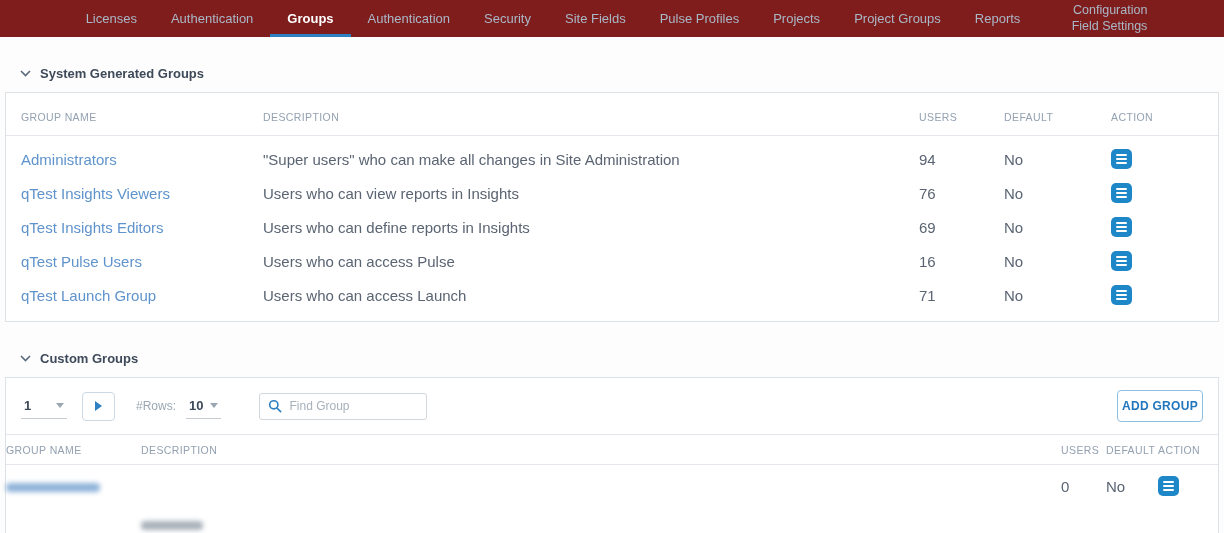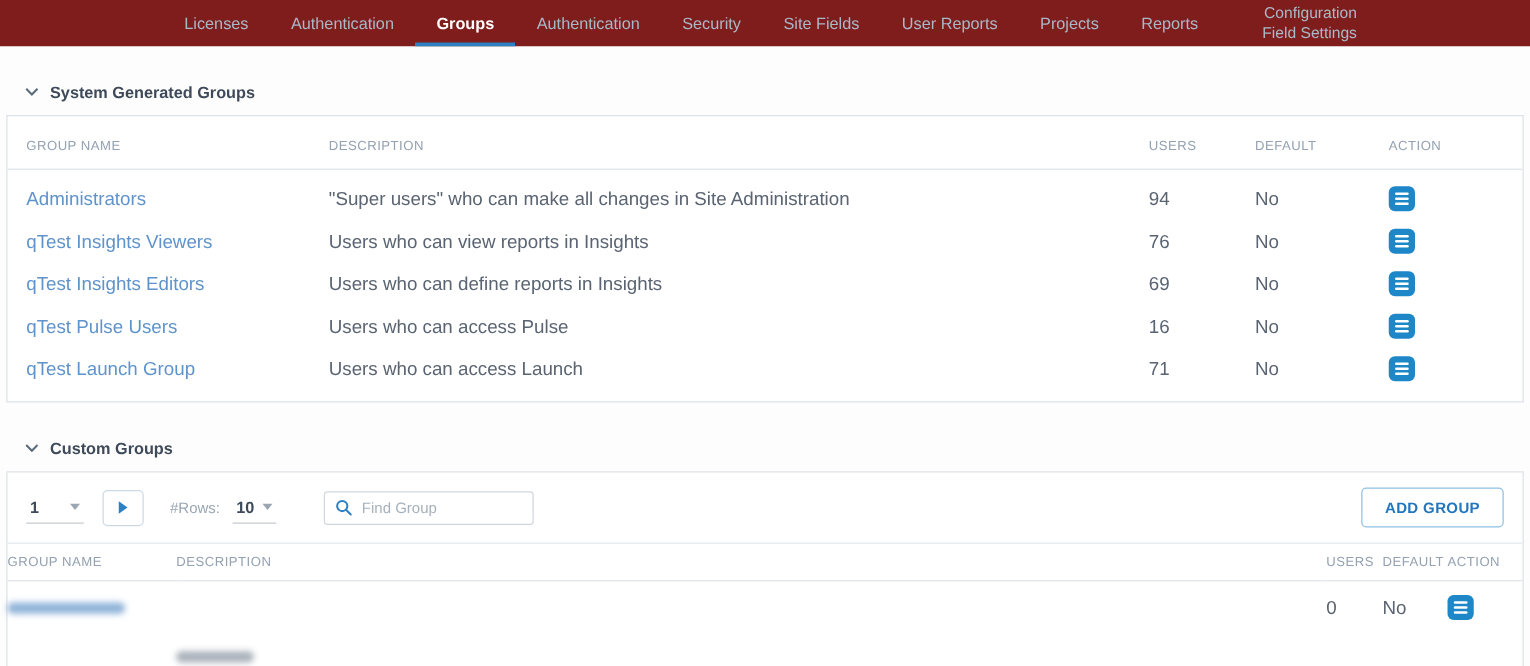--- a/index.html
+++ b/index.html
@@ -68,21 +68,21 @@
   .arrow-right { width:0; height:0; border-top:5px solid transparent;
                  border-bottom:5px solid transparent; border-left:7px solid #2d80c2; }
   .rows-label { margin-left:21px; font-size:12px; color:#9aa7b3; }
   .search-box { margin-left:38px; width:168px; height:27px; border:1px solid #d2d7dc;
                 border-radius:3px; background:#fff; display:flex; align-items:center;
                 padding:0 8px; gap:7px; }
   .search-box input { border:none; outline:none; width:100%; font-size:12px; color:#5a6472;
                       font-family:"Liberation Sans", sans-serif; background:transparent; }
   .search-box input::placeholder { color:#a7b1bb; }
   .add-group-btn { margin-left:auto; background:#fff; border:1.5px solid #8fc0e4; color:#2176bd;
-                   font-weight:bold; font-size:12px; letter-spacing:.3px; padding:8px 18px;
+                   font-weight:bold; font-size:12px; letter-spacing:.3px; padding:8px 4px;
                    border-radius:4px; cursor:pointer; font-family:"Liberation Sans", sans-serif; }
 
   
   .redact { display:inline-block; height:9px; border-radius:4px; filter:blur(2.5px); }
   .redact.blue { background:#8fb3d9; }
   .redact.gray { background:#a9b1ba; }
   .cust-table td { padding:11px 0; }
   tr.tall td { vertical-align:bottom; padding-top:14px; padding-bottom:10px; }
   tr.tall td.name-cell { padding-bottom:14px; }
   .desc-lines { display:flex; flex-direction:column; align-items:flex-start; gap:0; }
@@ -95,22 +95,23 @@
 <div class="topnav">
   <div class="nav-group" id="nav-left">
       <div class="nav-item">Licenses</div>
       <div class="nav-item">Authentication</div>
       <div class="nav-item active">Groups</div>
       <div class="nav-item">Authentication</div>
       <div class="nav-item">Security</div>
     </div>
   <div class="nav-group" id="nav-right">
       <div class="nav-item">Site Fields</div>
-      <div class="nav-item">User Reports</div>
+      <div class="nav-item">Pulse Profiles</div>
       <div class="nav-item">Projects</div>
+      <div class="nav-item">Project Groups</div>
       <div class="nav-item">Reports</div>
       <div class="nav-item two-line">Configuration Field Settings</div>
     </div>
 </div>
 
 <div class="content">
 
   <div class="section-header">
     <span class="chevron">
       <svg width="11" height="7" viewBox="0 0 11 7">

